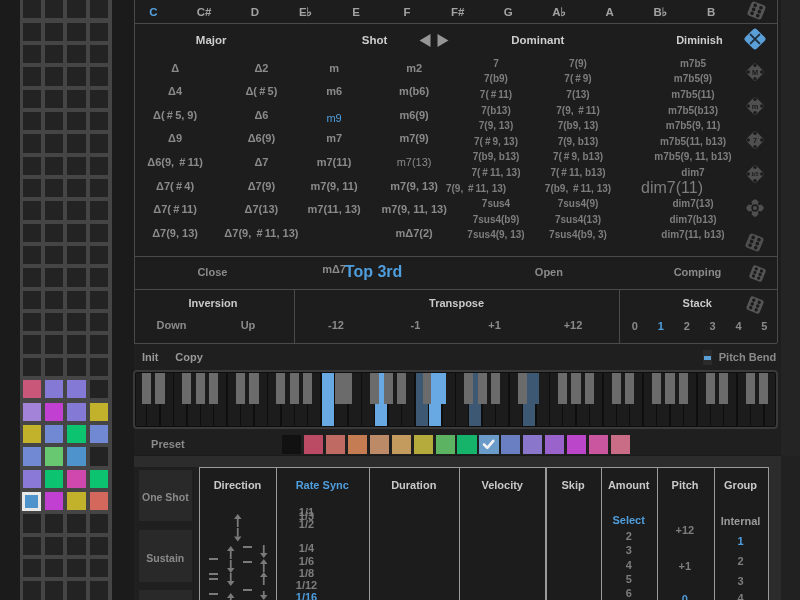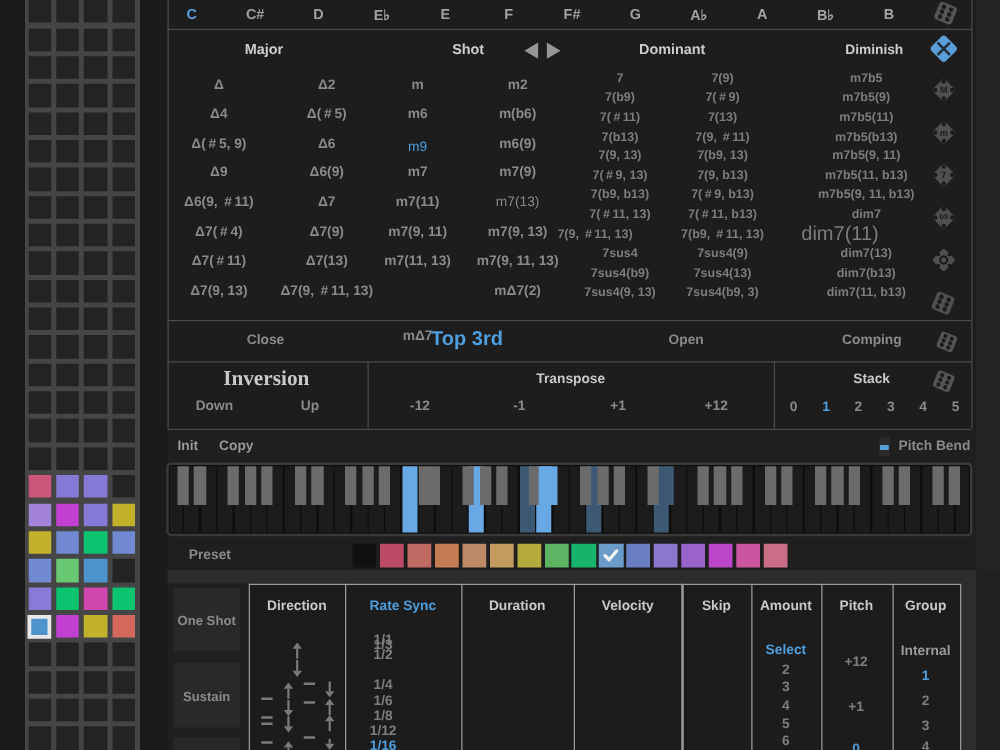--- a/index.html
+++ b/index.html
@@ -308,21 +308,21 @@
       <g transform="rotate(22 12 12)">
         <rect x="3.4" y="3.4" width="17.2" height="17.2" rx="3" fill="#555555"></rect>
         <circle cx="8.48" cy="7.2" r="2.05" fill="#1b1b1b"></circle>
         <circle cx="8.48" cy="12" r="2.05" fill="#1b1b1b"></circle>
         <circle cx="8.48" cy="16.8" r="2.05" fill="#1b1b1b"></circle>
         <circle cx="15.52" cy="7.2" r="2.05" fill="#1b1b1b"></circle>
         <circle cx="15.52" cy="12" r="2.05" fill="#1b1b1b"></circle>
         <circle cx="15.52" cy="16.8" r="2.05" fill="#1b1b1b"></circle>
       </g>
     </svg>
-<div class="t" style="left:213px;top:303.3px;font-size:17px;color:#c9c9c9;font-weight:700;font-family:Liberation Serif, serif;">Inversion</div>
+<div class="t" style="left:213px;top:303.3px;font-size:11px;color:#c9c9c9;font-weight:700;">Inversion</div>
 <div class="t" style="left:456.6px;top:303.3px;font-size:11px;color:#c9c9c9;font-weight:700;">Transpose</div>
 <div class="t" style="left:697.3px;top:303.3px;font-size:11px;color:#c9c9c9;font-weight:700;">Stack</div>
 <div class="t" style="left:171.5px;top:325.4px;font-size:11px;color:#8a8a8a;font-weight:700;">Down</div>
 <div class="t" style="left:248px;top:325.4px;font-size:11px;color:#8a8a8a;font-weight:700;">Up</div>
 <div class="t" style="left:336px;top:325.4px;font-size:11px;color:#8a8a8a;font-weight:700;">-12</div>
 <div class="t" style="left:415.5px;top:325.4px;font-size:11px;color:#8a8a8a;font-weight:700;">-1</div>
 <div class="t" style="left:494.5px;top:325.4px;font-size:11px;color:#8a8a8a;font-weight:700;">+1</div>
 <div class="t" style="left:573px;top:325.4px;font-size:11px;color:#8a8a8a;font-weight:700;">+12</div>
 <div class="t" style="left:634.9px;top:325.7px;font-size:11px;color:#8a8a8a;font-weight:700;">0</div>
 <div class="t" style="left:660.8px;top:325.7px;font-size:11px;color:#4f9ede;font-weight:700;">1</div>

